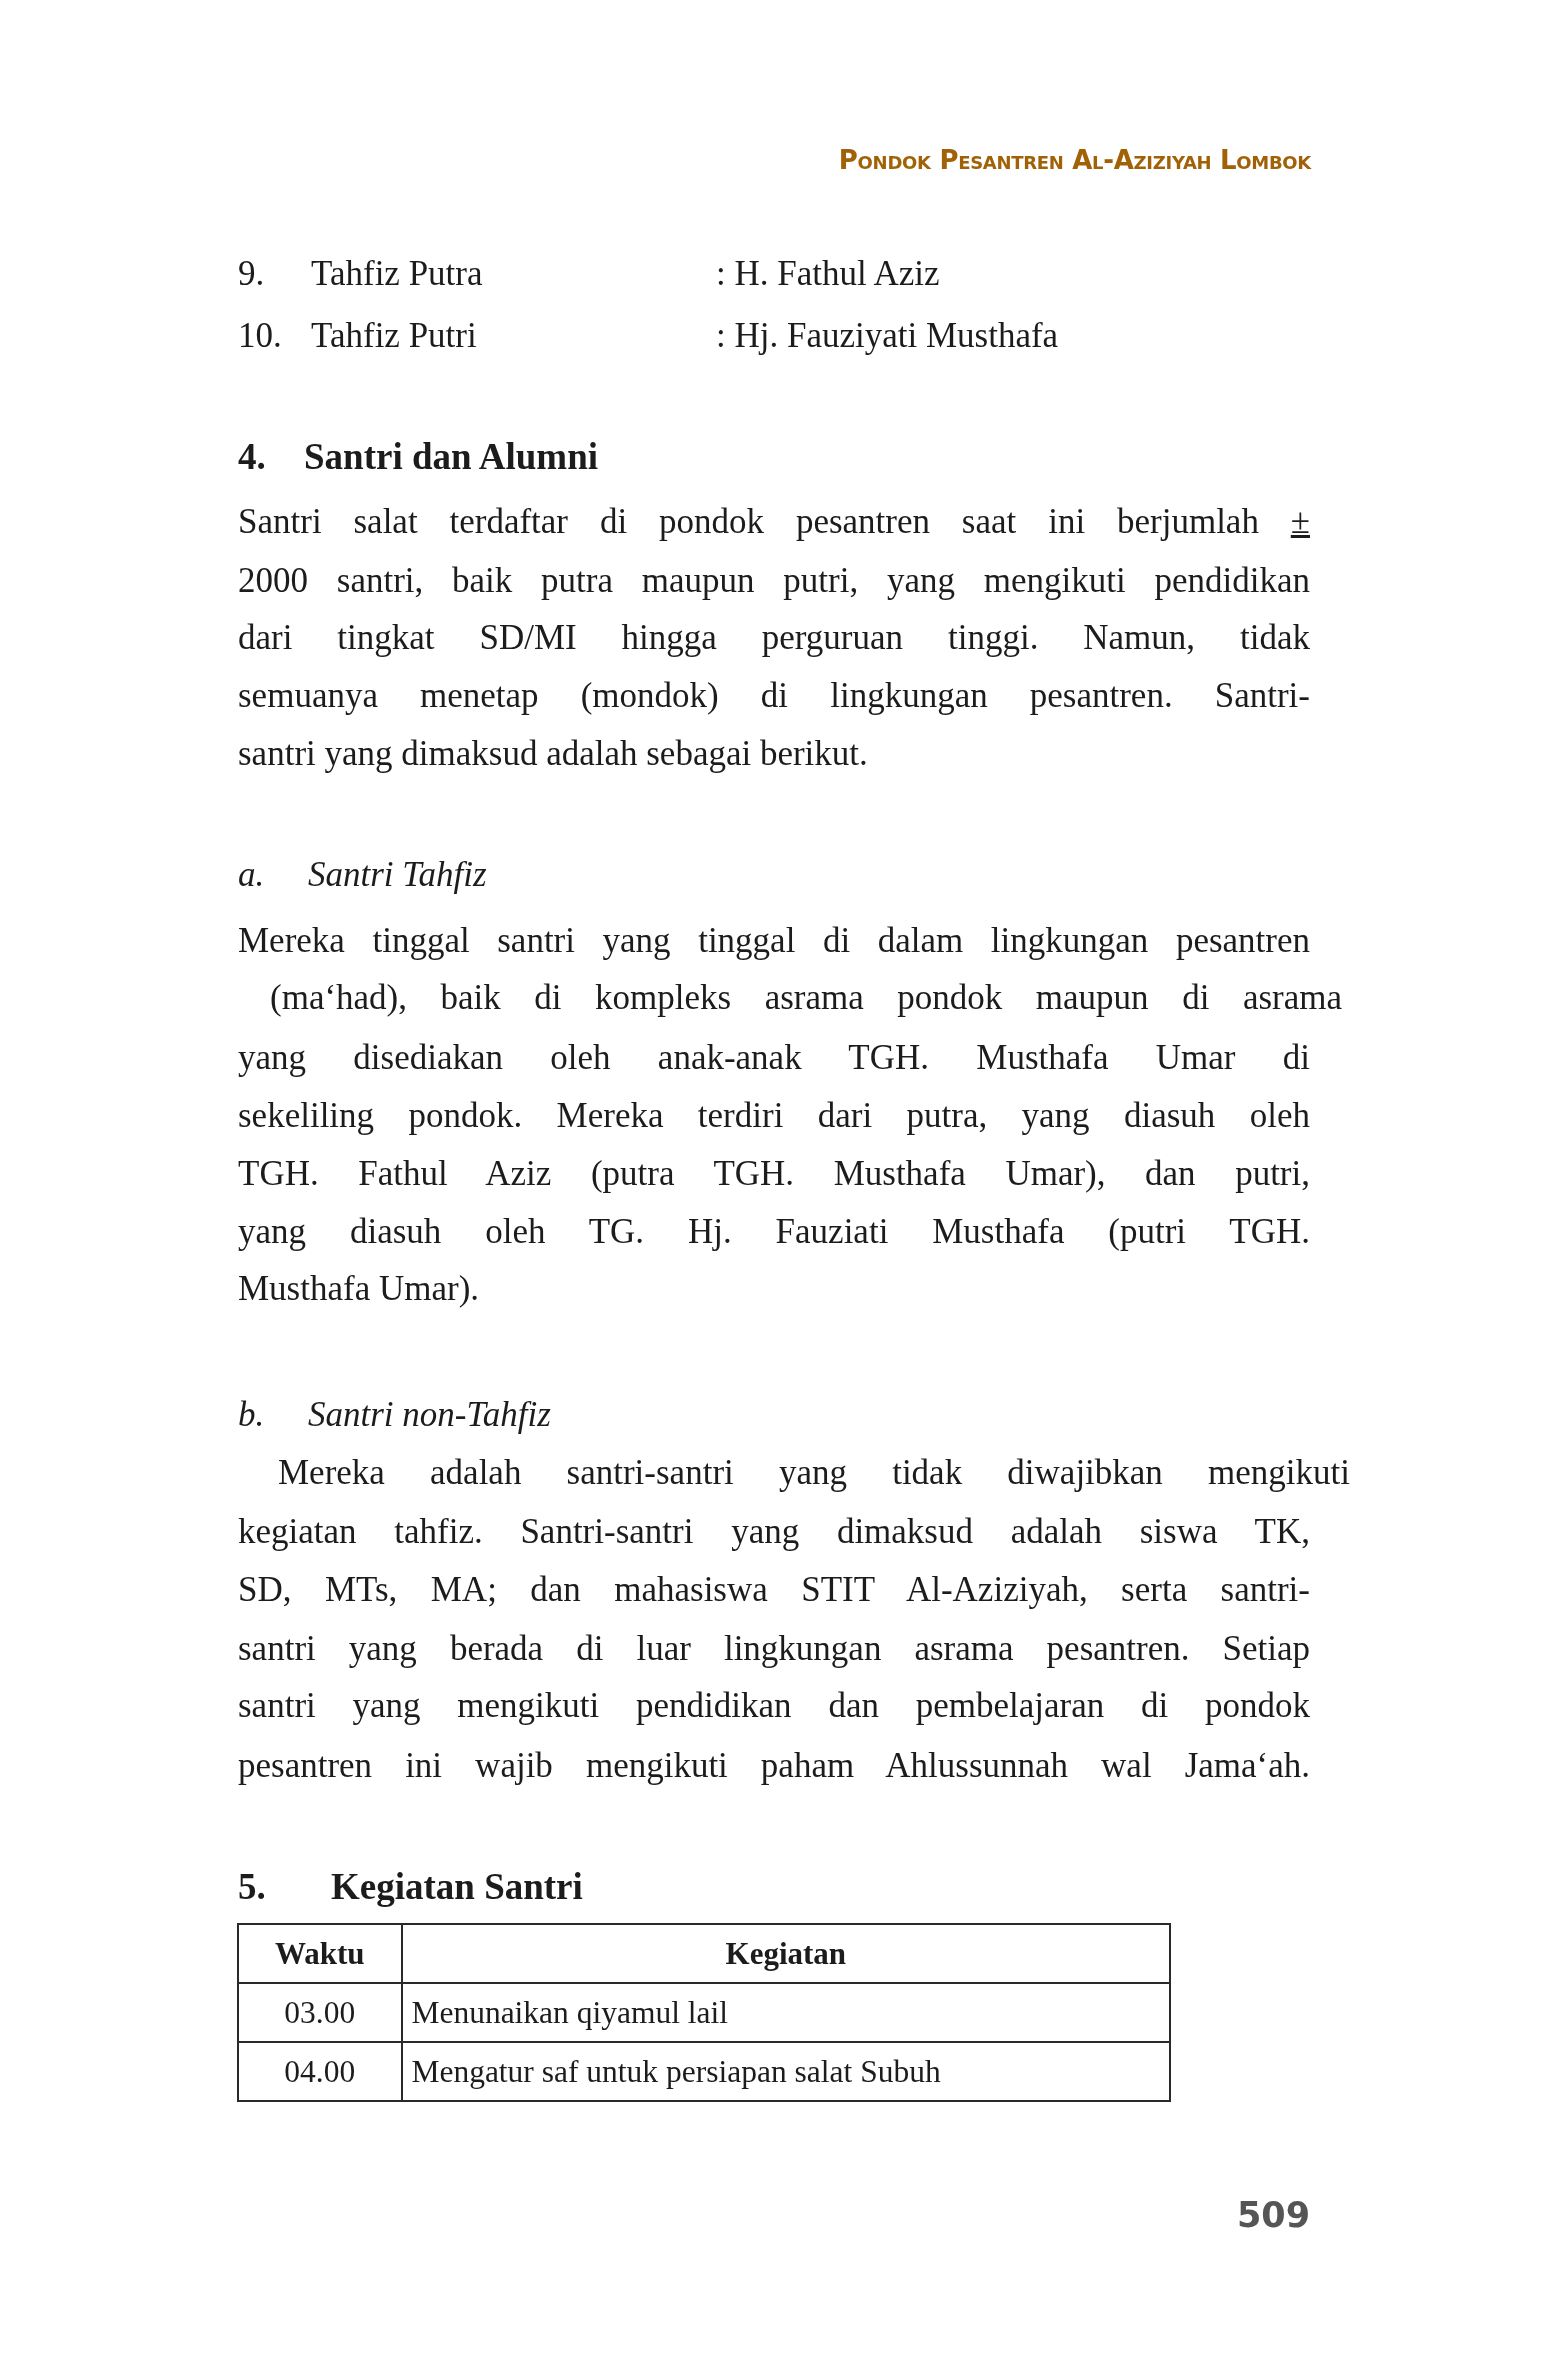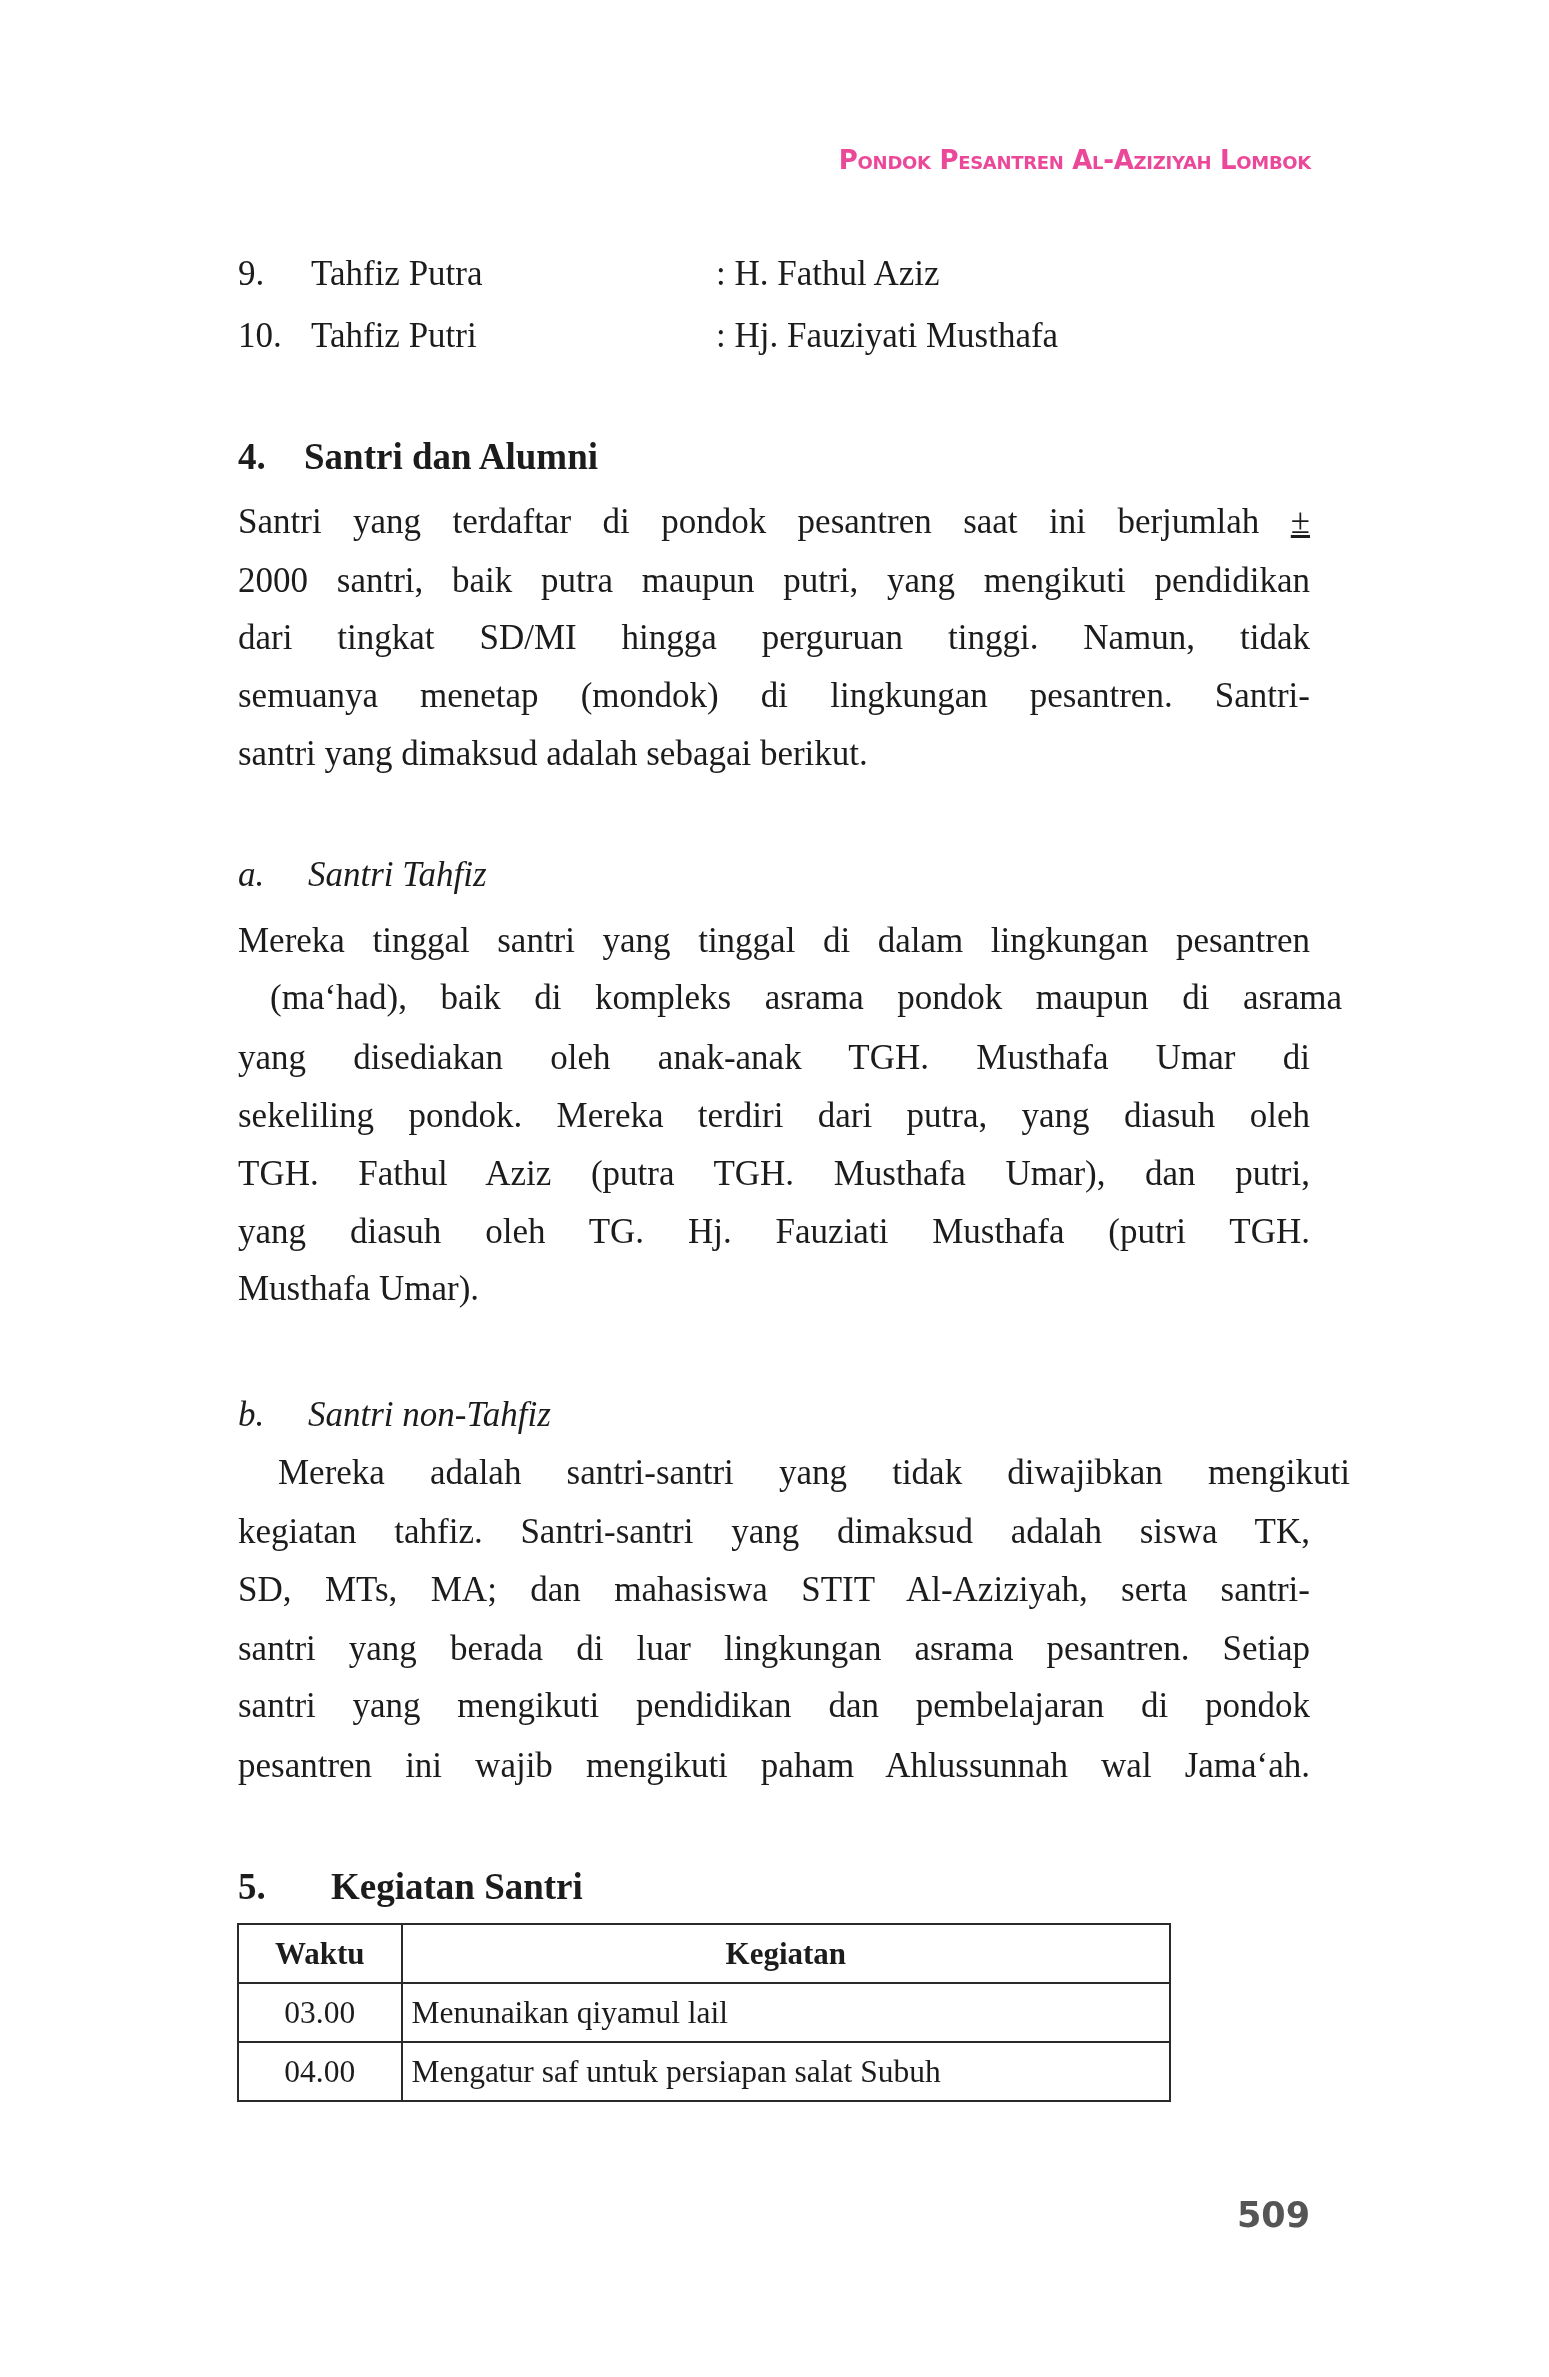--- a/index.html
+++ b/index.html
@@ -18,21 +18,21 @@
   .running-header {
     position: absolute;
     top: 145px;
     left: 683px;
     width: 628px;
     text-align: right;
     font-family: "DejaVu Sans", "Liberation Sans", sans-serif;
     font-weight: bold;
     font-size: 26px;
     font-variant: small-caps;
-    color: #ec4899;
+    color: #a16207;
     letter-spacing: -0.3px;
     white-space: nowrap;
   }
   .page-number {
     position: absolute;
     top: 2195px;
     left: 1208px;
     width: 102px;
     text-align: right;
     font-family: "DejaVu Sans", "Liberation Sans", sans-serif;
@@ -113,21 +113,21 @@
   <span class="num">10.</span>
   <span class="label">Tahfiz Putri</span>
   <span class="value">: Hj. Fauziyati Musthafa</span>
 </div>
 
 <div class="line heading" style="top:428px;">
   <span class="num">4.</span>
   <span class="title">Santri dan Alumni</span>
 </div>
 
-<div class="line just" style="top:493px;"><span>Santri yang terdaftar di pondok pesantren saat ini berjumlah</span> <span class="pm">±</span></div>
+<div class="line just" style="top:493px;"><span>Santri salat terdaftar di pondok pesantren saat ini berjumlah</span> <span class="pm">±</span></div>
 <div class="line just" style="top:552px;">2000 santri, baik putra maupun putri, yang mengikuti pendidikan</div>
 <div class="line just" style="top:609px;">dari tingkat SD/MI hingga perguruan tinggi. Namun, tidak</div>
 <div class="line just" style="top:667px;">semuanya menetap (mondok) di lingkungan pesantren. Santri-</div>
 <div class="line" style="top:725px;">santri yang dimaksud adalah sebagai berikut.</div>
 
 <div class="line subheading" style="top:846px;">
   <span class="num">a.</span>
   <span class="title">Santri Tahfiz</span>
 </div>
 <div class="line just" style="top:912px;">Mereka tinggal santri yang tinggal di dalam lingkungan pesantren</div>

